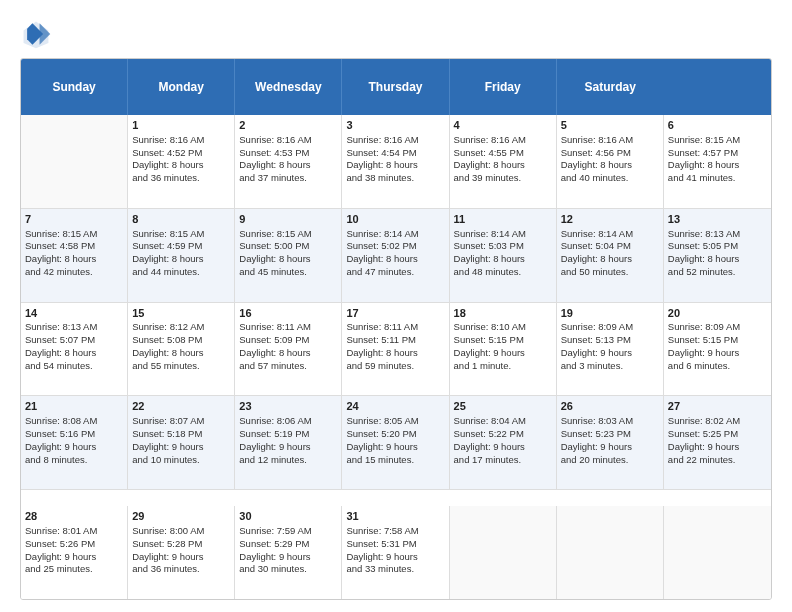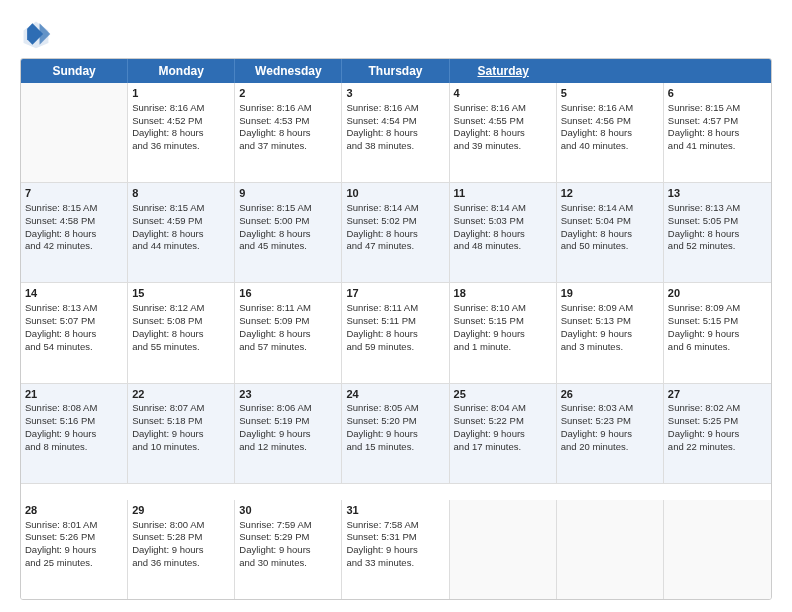--- a/index.html
+++ b/index.html
@@ -72,24 +72,24 @@
     .cal-header {
       display: grid;
       grid-template-columns: repeat(7, 1fr);
       background: #2e6db4;
     }
     .cal-header-cell {
       color: #fff;
       font-size: 12px;
       font-weight: bold;
       text-align: center;
-      padding: 5px 2px;
+      padding: 21px 2px;
       border-right: 1px solid #4a84c4;
     }
-    .cal-header-cell:last-child { border-right: none; text-decoration: underline; }
+    .cal-header-cell:last-child { border-right: none; }
     .cal-body {
       flex: 1;
       display: flex;
       flex-direction: column;
     }
     .cal-row {
       display: grid;
       grid-template-columns: repeat(7, 1fr);
       flex: 1;
       border-bottom: 1px solid #ddd;
@@ -137,20 +137,21 @@
       <h2></h2>
     </div>
   </div>
 
   <div class="calendar">
     <div class="cal-header">
     <div class="cal-header-cell">Sunday</div>
         <div class="cal-header-cell">Monday</div>
         <div class="cal-header-cell">Wednesday</div>
         <div class="cal-header-cell">Thursday</div>
+        <div class="cal-header-cell">Friday</div>
         <div class="cal-header-cell">Saturday</div>
       </div>
     <div class="cal-body">
     <div class="cal-row">
           <div class="cal-cell empty"></div>
           <div class="cal-cell">
             <span class="day-num">1</span>
             <span class="cell-line">Sunrise: 8:16 AM</span>
             <span class="cell-line">Sunset: 4:52 PM</span>
             <span class="cell-line">Daylight: 8 hours</span>

